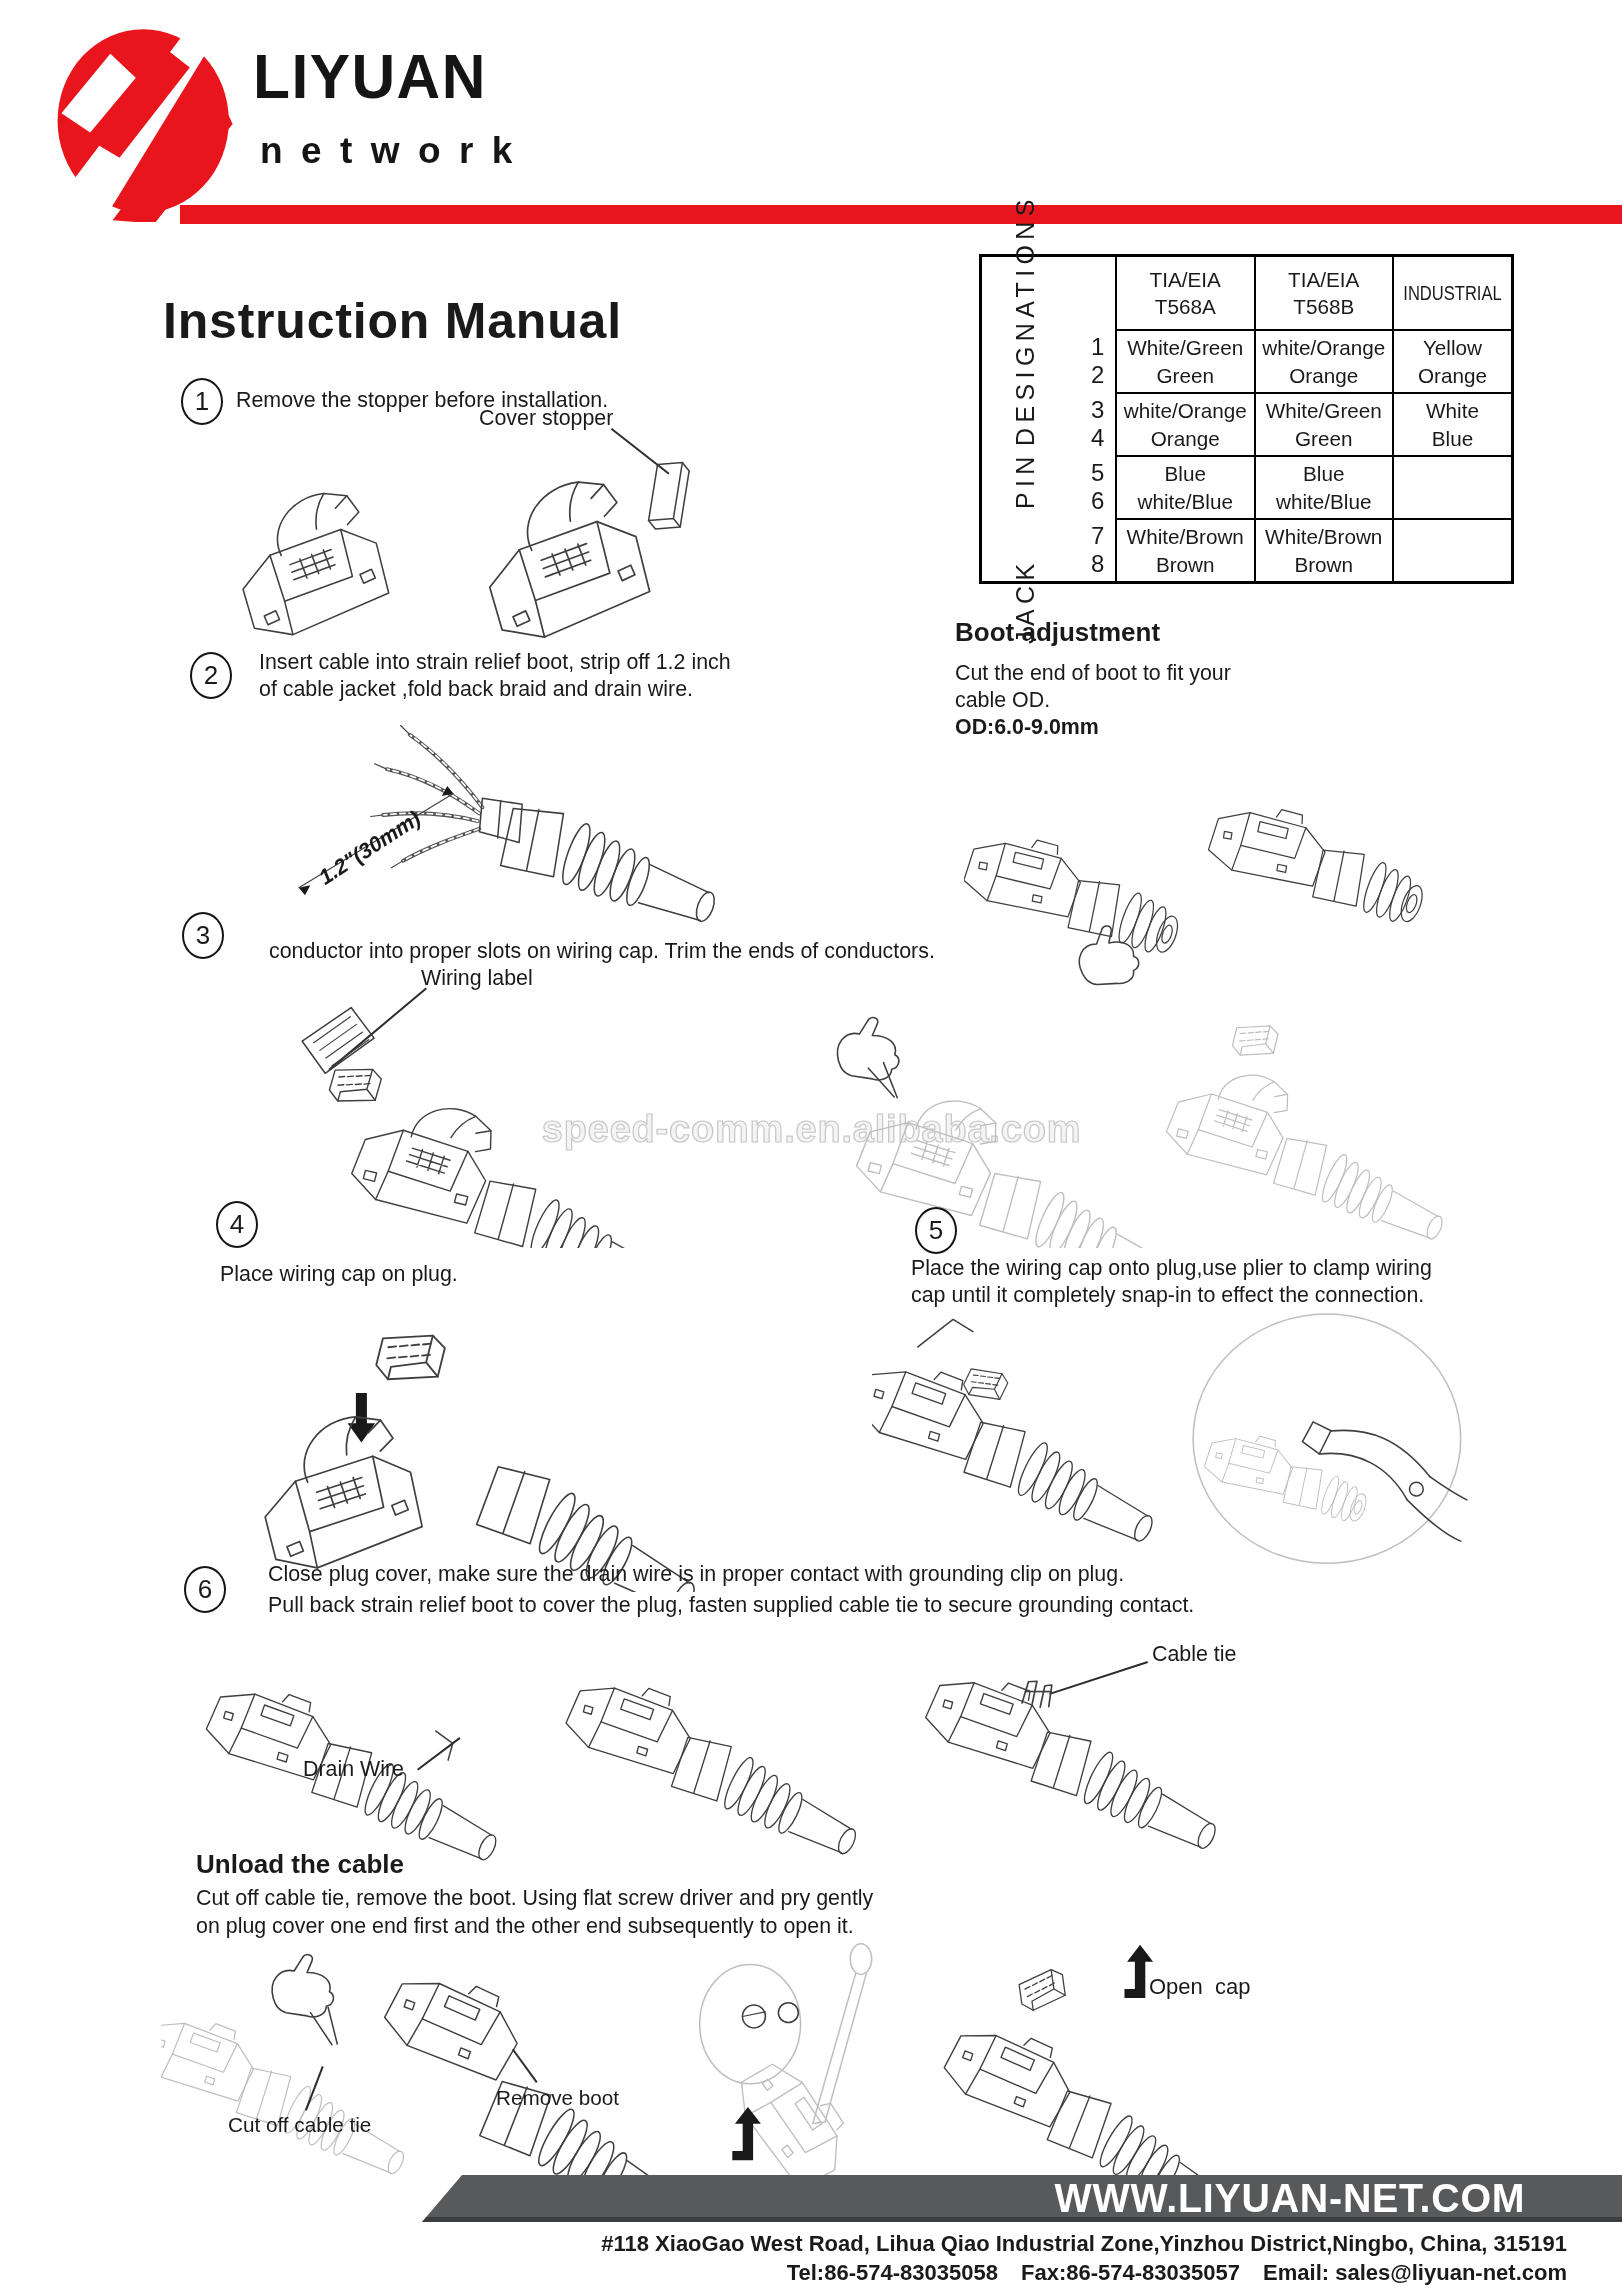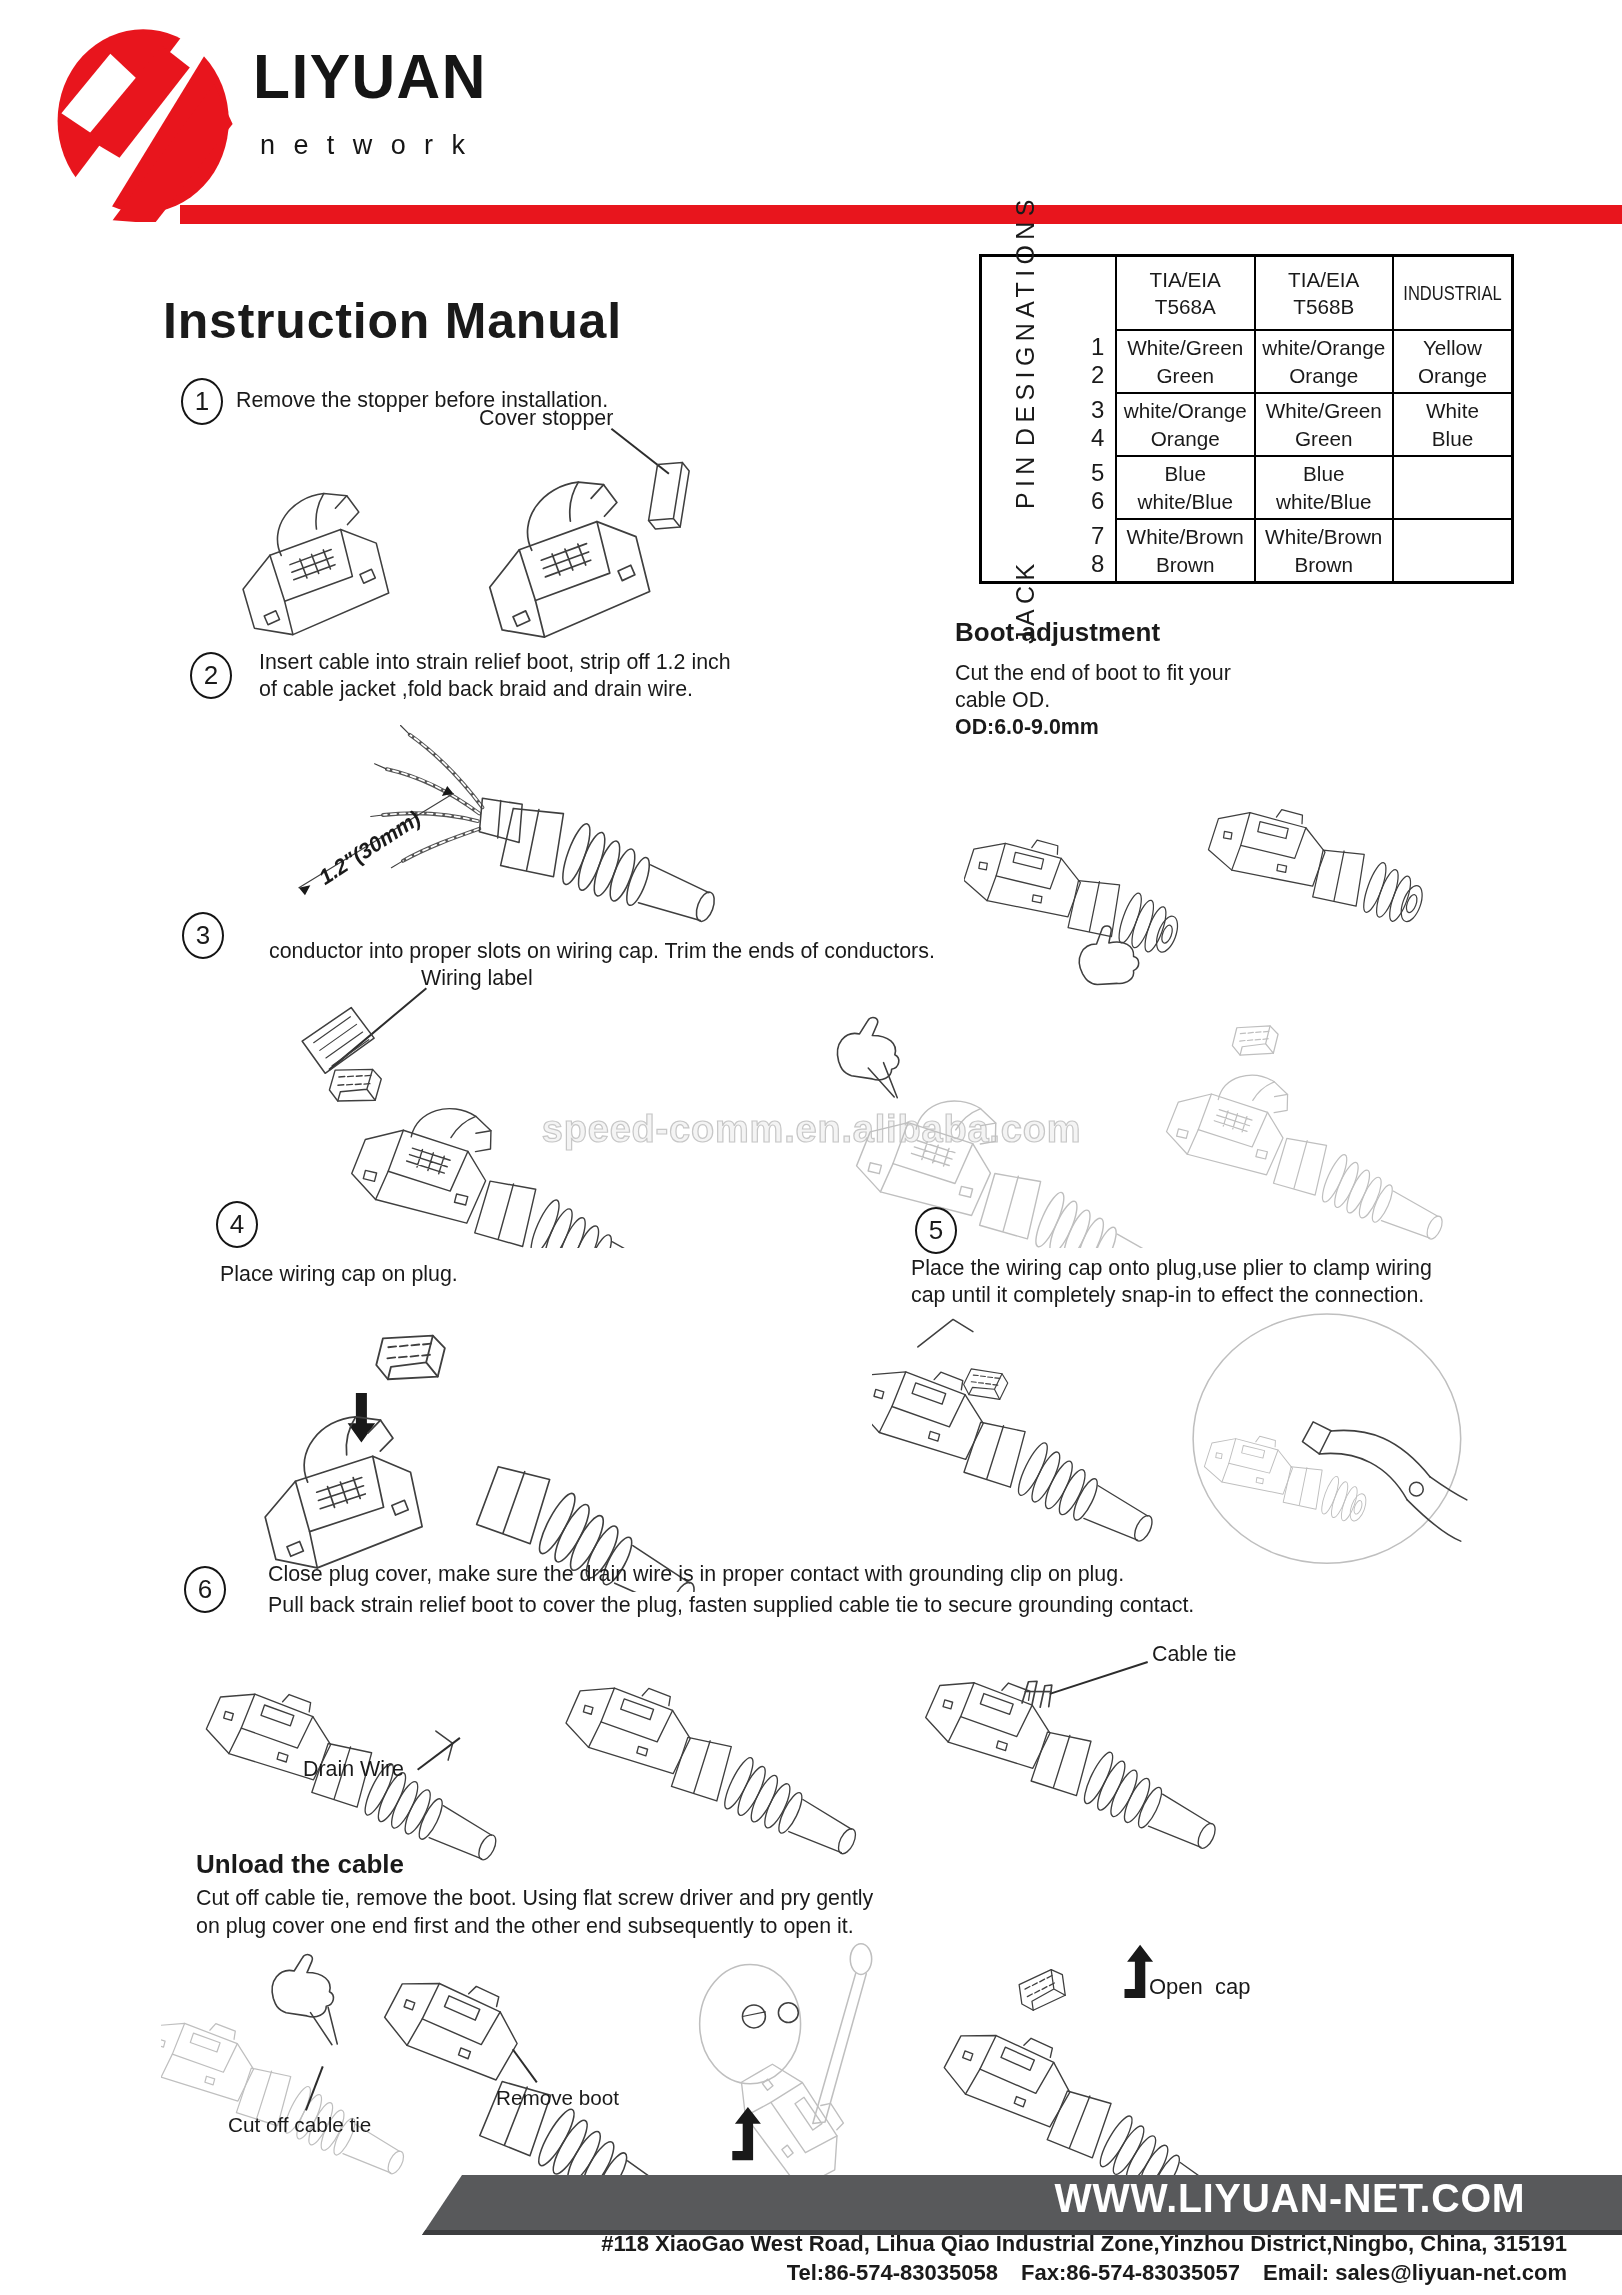--- a/index.html
+++ b/index.html
@@ -6,21 +6,21 @@
   .page {
     position:relative; width:1623px; height:2295px; margin:0 auto;
     background:#ffffff; overflow:hidden;
     font-family:"Liberation Sans", sans-serif; color:#1a1a1a;
   }
   .abs { position:absolute; }
 
   
   .brand-name { font-size:63px; font-weight:700; letter-spacing:1.5px; color:#151515;
                 transform:scaleX(0.96); transform-origin:left top; white-space:nowrap; }
-  .brand-sub  { font-size:27px; font-weight:400; letter-spacing:18.4px; color:#151515; white-space:nowrap; }
+  .brand-sub  { font-size:37px; font-weight:700; letter-spacing:18.4px; color:#151515; white-space:nowrap; }
   .red-bar { background:var(--brand-red,#e8151d); }
 
   
   .doc-title { font-size:50px; font-weight:700; letter-spacing:0.8px; white-space:nowrap; }
   .circle-num { width:38px; height:43px; border:2.7px solid #141414; border-radius:50%;
                 display:flex; align-items:center; justify-content:center;
                 font-size:26px; font-weight:400; }
   .txt  { font-size:21.4px; line-height:27.5px; white-space:nowrap; }
   .txtb { font-size:21.4px; font-weight:700; white-space:nowrap; }
   .h2   { font-size:26px; font-weight:700; white-space:nowrap; }
@@ -52,21 +52,21 @@
   .fig { position:absolute; stroke:#3f3f3f; }
   .fig path, .fig ellipse, .fig circle, .fig polyline, .fig line, .fig use { fill:none; stroke-width:2; stroke-linejoin:round; stroke-linecap:round; }
   .fig .lt { stroke:#bfbfbf; }
   .fig .dk { stroke:#3f3f3f; }
   .fig .solid { fill:#191919; stroke:none; }
   .fig .wire { stroke-width:5; stroke:#555; }
   .fig .wirehl { stroke:#fff; stroke-width:2.2; stroke-dasharray:7 5; }
   .fig .thin { stroke-width:1.5; }
 
   
-  .banner { position:absolute; left:422px; top:2175px; width:1201px; height:60px;
+  .banner { position:absolute; left:422px; top:2175px; width:1201px; height:47px;
             background:var(--footer-gray,#58595b);
             clip-path:polygon(40px 0, 100% 0, 100% 100%, 0 100%); }
   .banner-inner { position:absolute; left:0; bottom:0; width:100%; height:4.6px; background:#3c3d3f; }
   .banner-text { position:absolute; right:98px; top:0; line-height:46px; color:#fff;
                  font-size:41px; font-weight:700; letter-spacing:0.8px; white-space:nowrap;
                  transform:scaleX(0.96); transform-origin:right center; }
   .addr { position:absolute; left:0; width:1567px; text-align:right; font-size:22px; font-weight:700; white-space:nowrap; }
   .addr span { margin-left:17px; }
 </style>
 </head>

